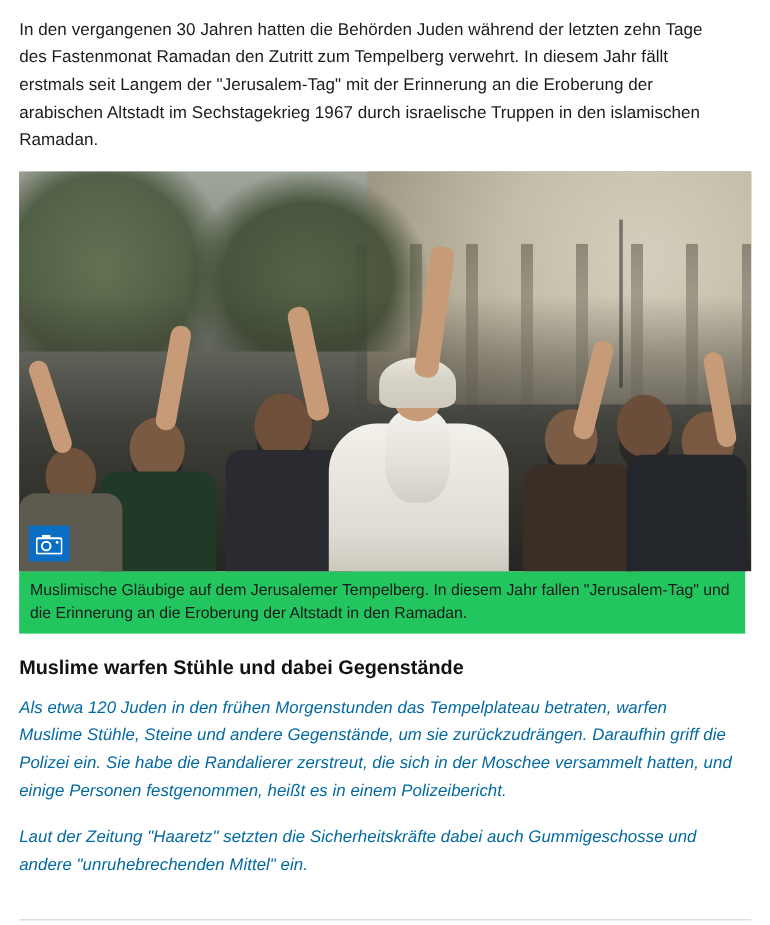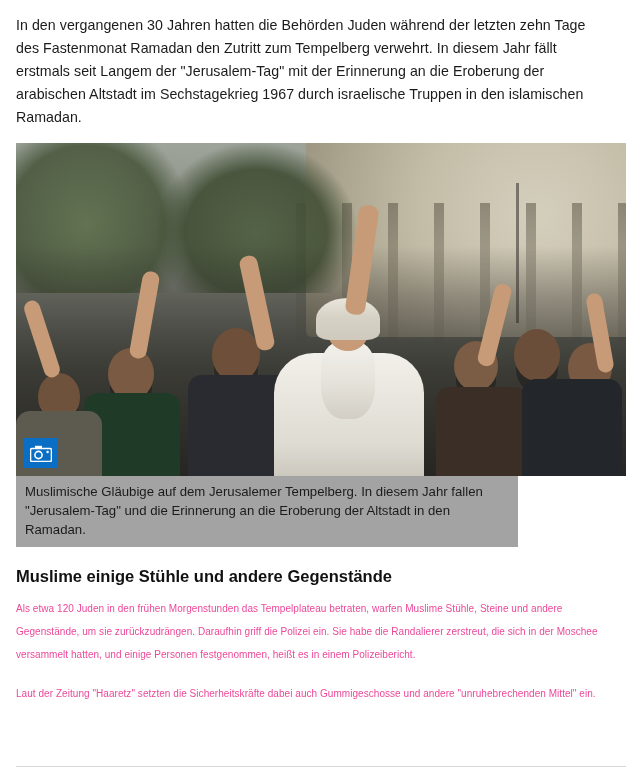--- a/index.html
+++ b/index.html
@@ -160,41 +160,42 @@
     bottom: 8px;
     width: 34px;
     height: 30px;
     background: #0a6fc4;
     display: flex;
     align-items: center;
     justify-content: center;
   }
   .photo-credit-icon svg { display: block; }
   .caption {
-    background: #a3a3a3;
+    background: #22c55e;
     color: #1b1b1b;
     font-size: 13.2px;
     line-height: 19px;
     padding: 6px 9px 8px 9px;
-    width: 502px;
+    width: 605px;
     box-sizing: border-box;
   }
   h2.subhead {
     font-size: 16.5px;
     line-height: 22px;
     font-weight: bold;
     color: #111111;
     margin: 18px 0 10px 0;
   }
   .body-paragraph {
-    font-size: 10px;
+    font-size: 14px;
     line-height: 23px;
-    color: #ec4899;
+    color: #0369a1;
     margin: 0 0 16px 0;
     letter-spacing: 0.05px;
+    font-style: italic;
   }
   .bottom-rule {
     position: absolute;
     left: 16px;
     bottom: 4px;
     width: 610px;
     height: 1px;
     background: #d7d7d7;
   }
   .page-wrap { position: relative; width: 642px; height: 771px; }
@@ -248,20 +249,20 @@
             <rect x="0.5" y="3.5" width="21" height="13" rx="1.5" fill="none" stroke="#ffffff" stroke-width="1.6"></rect>
             <rect x="5" y="0.8" width="7" height="3.2" fill="#ffffff"></rect>
             <circle cx="8.5" cy="10" r="3.6" fill="none" stroke="#ffffff" stroke-width="1.6"></circle>
             <circle cx="17.6" cy="7" r="1.2" fill="#ffffff"></circle>
           </svg>
         </div>
       </div>
       <figcaption class="caption">Muslimische Gläubige auf dem Jerusalemer Tempelberg. In diesem Jahr fallen "Jerusalem-Tag" und die Erinnerung an die Eroberung der Altstadt in den Ramadan.</figcaption>
     </figure>
 
-    <h2 class="subhead">Muslime einige Stühle und andere Gegenstände</h2>
+    <h2 class="subhead">Muslime warfen Stühle und dabei Gegenstände</h2>
 
     <p class="body-paragraph">Als etwa 120 Juden in den frühen Morgenstunden das Tempelplateau betraten, warfen Muslime Stühle, Steine und andere Gegenstände, um sie zurückzudrängen. Daraufhin griff die Polizei ein. Sie habe die Randalierer zerstreut, die sich in der Moschee versammelt hatten, und einige Personen festgenommen, heißt es in einem Polizeibericht.</p>
 
     <p class="body-paragraph">Laut der Zeitung "Haaretz" setzten die Sicherheitskräfte dabei auch Gummigeschosse und andere "unruhebrechenden Mittel" ein.</p>
   </div>
   <div class="bottom-rule"></div>
 </div>
 
 </body></html>

